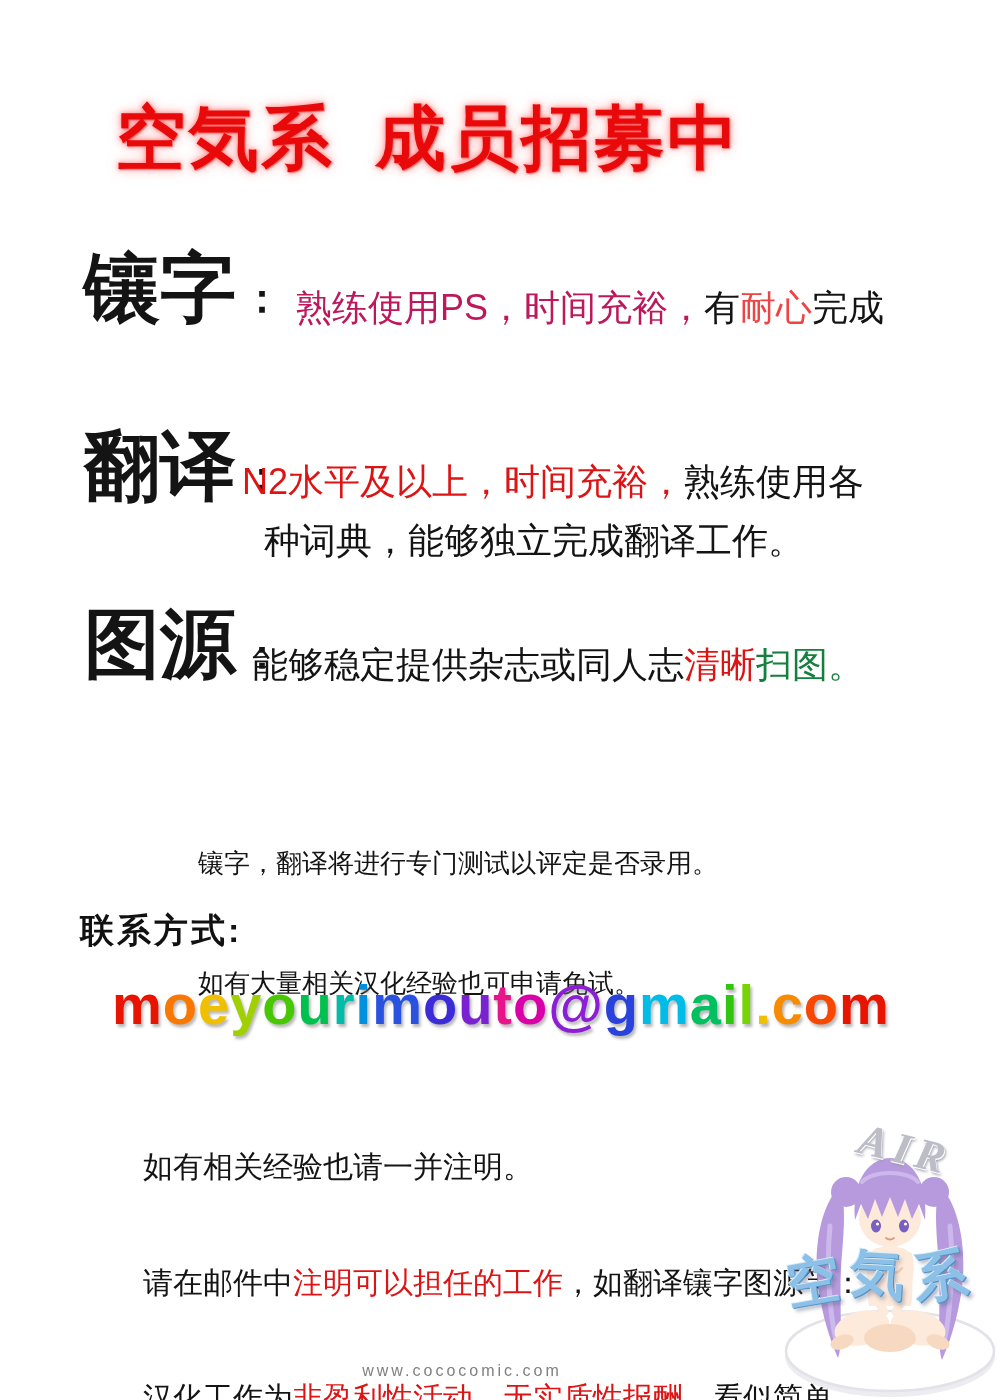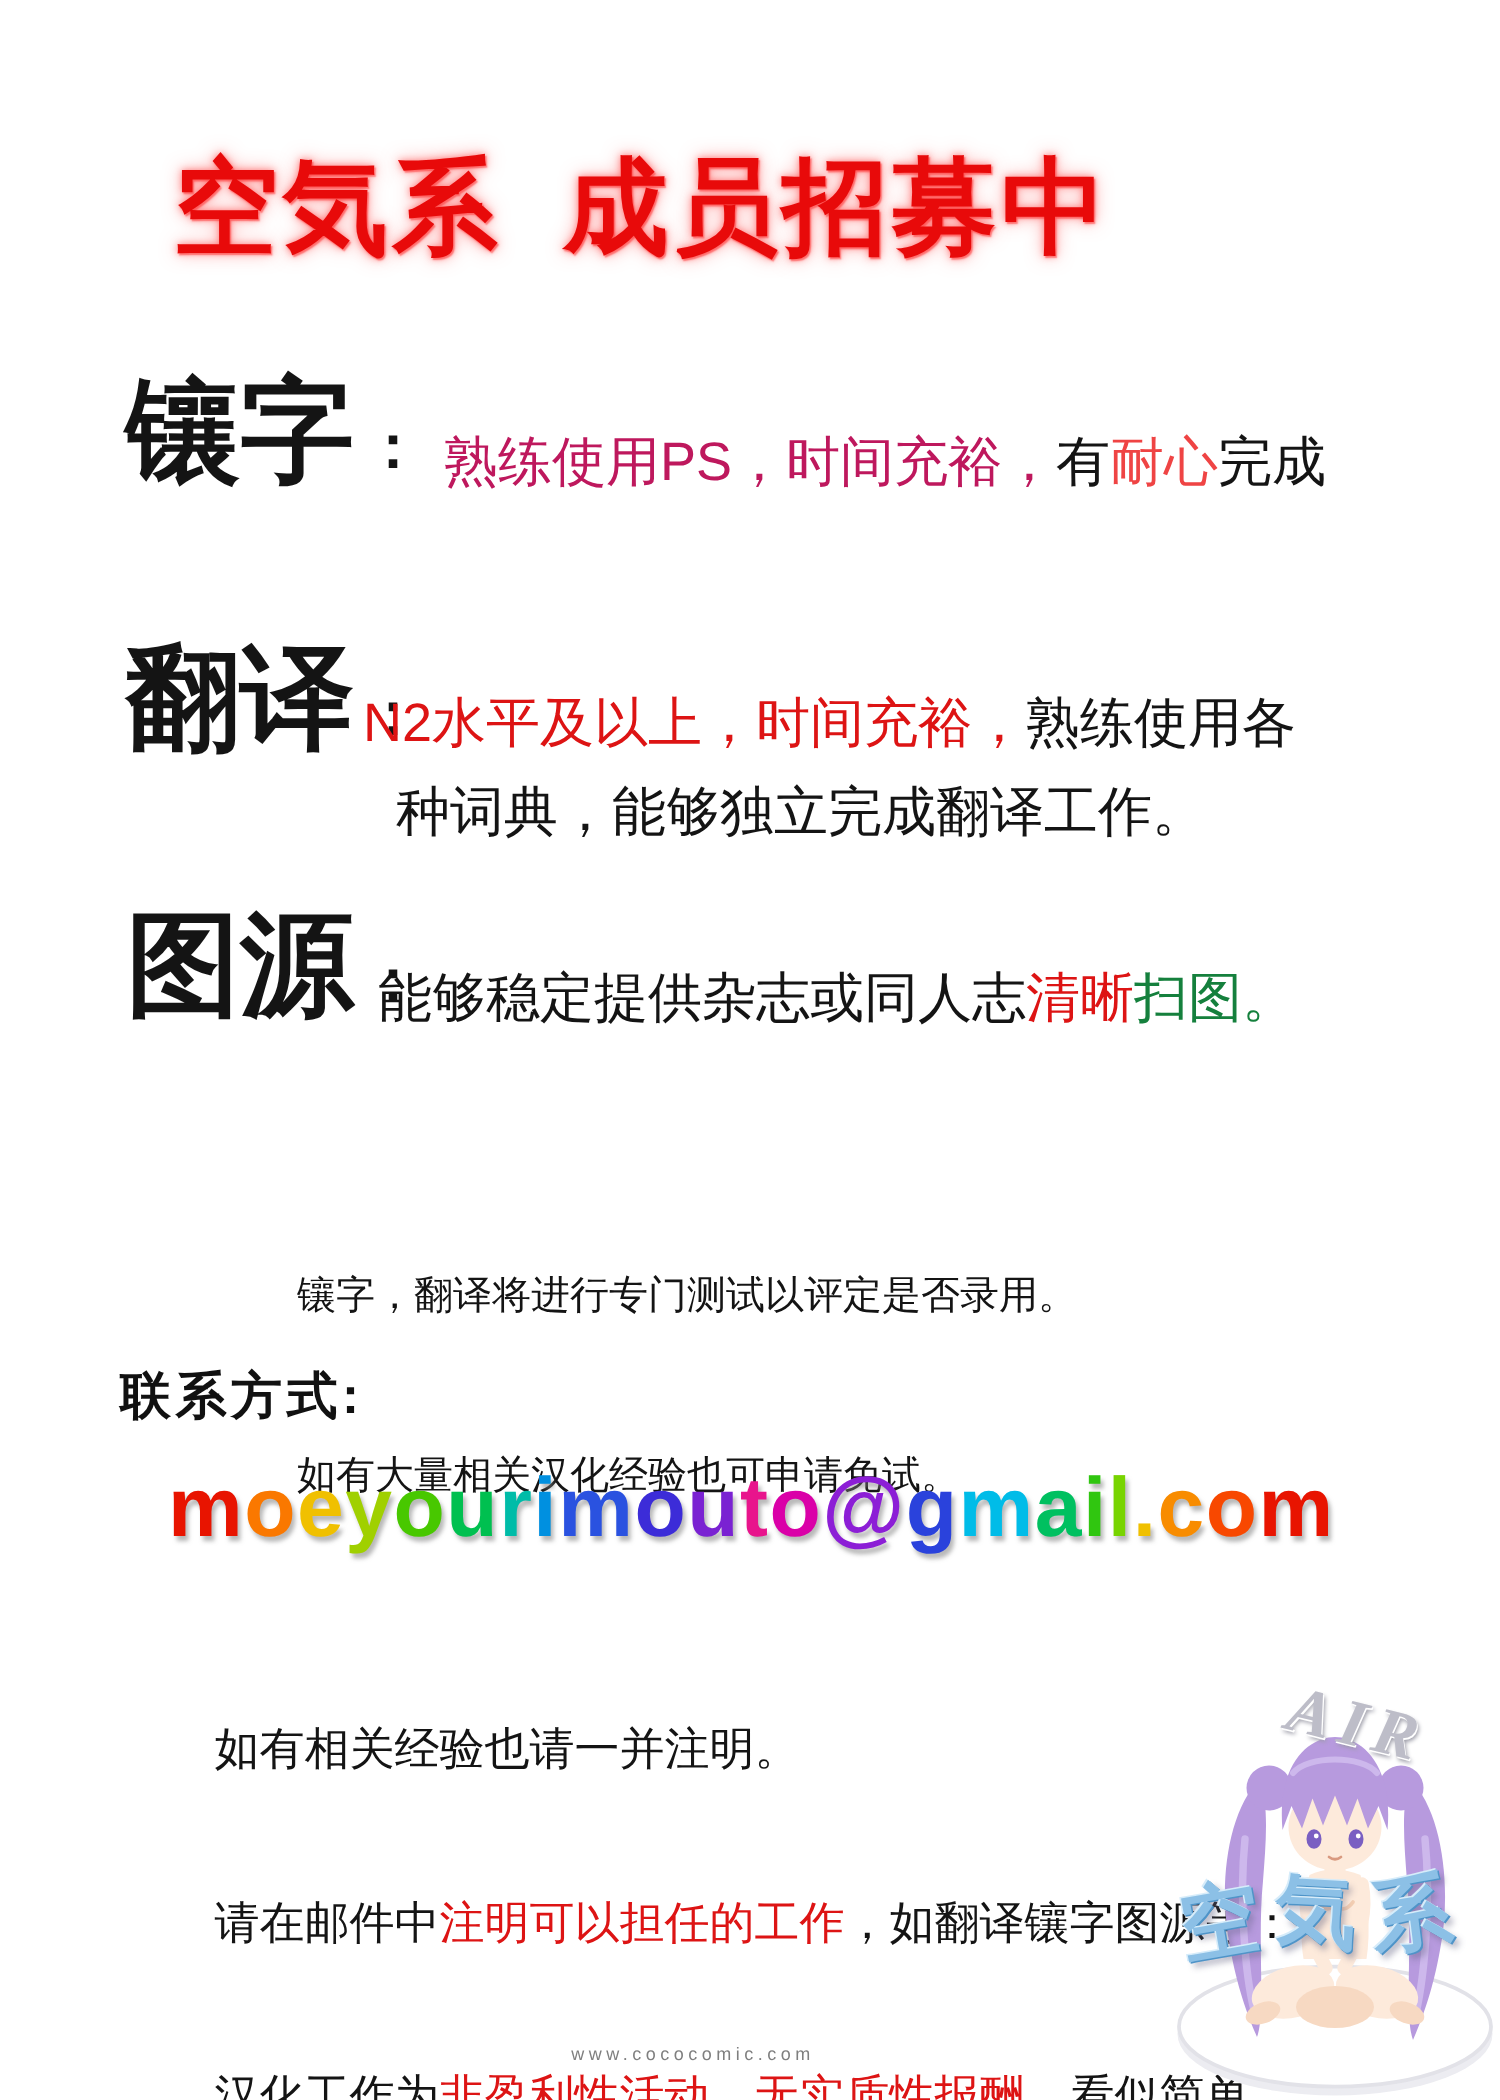--- a/index.html
+++ b/index.html
@@ -82,21 +82,21 @@
     display:inline-block;
     text-shadow:-1px -1px 0 #d6ecfa, 1px 1px 0 #4f94c8, 3px 4px 4px rgba(100,100,130,.45);
   }
   .logo-text span:nth-child(1){transform:rotate(-8deg);}
   .logo-text span:nth-child(2){transform:rotate(5deg) translateY(-3px);}
   .logo-text span:nth-child(3){transform:rotate(-5deg);}
   
   .footer{
     position:absolute; top:1362px; left:0; width:840px;
     text-align:center; padding-left:84px; box-sizing:border-box;
-    font-size:12px; letter-spacing:3px; color:#7f7f7f;
+    font-size:16px; letter-spacing:3px; color:#7f7f7f;
   }
 </style>
 </head>
 <body>
 
 <div id="page">
 
   <div class="main-title">空気系  成员招募中</div>
 
   <div class="sec-header" id="sec1-h">

